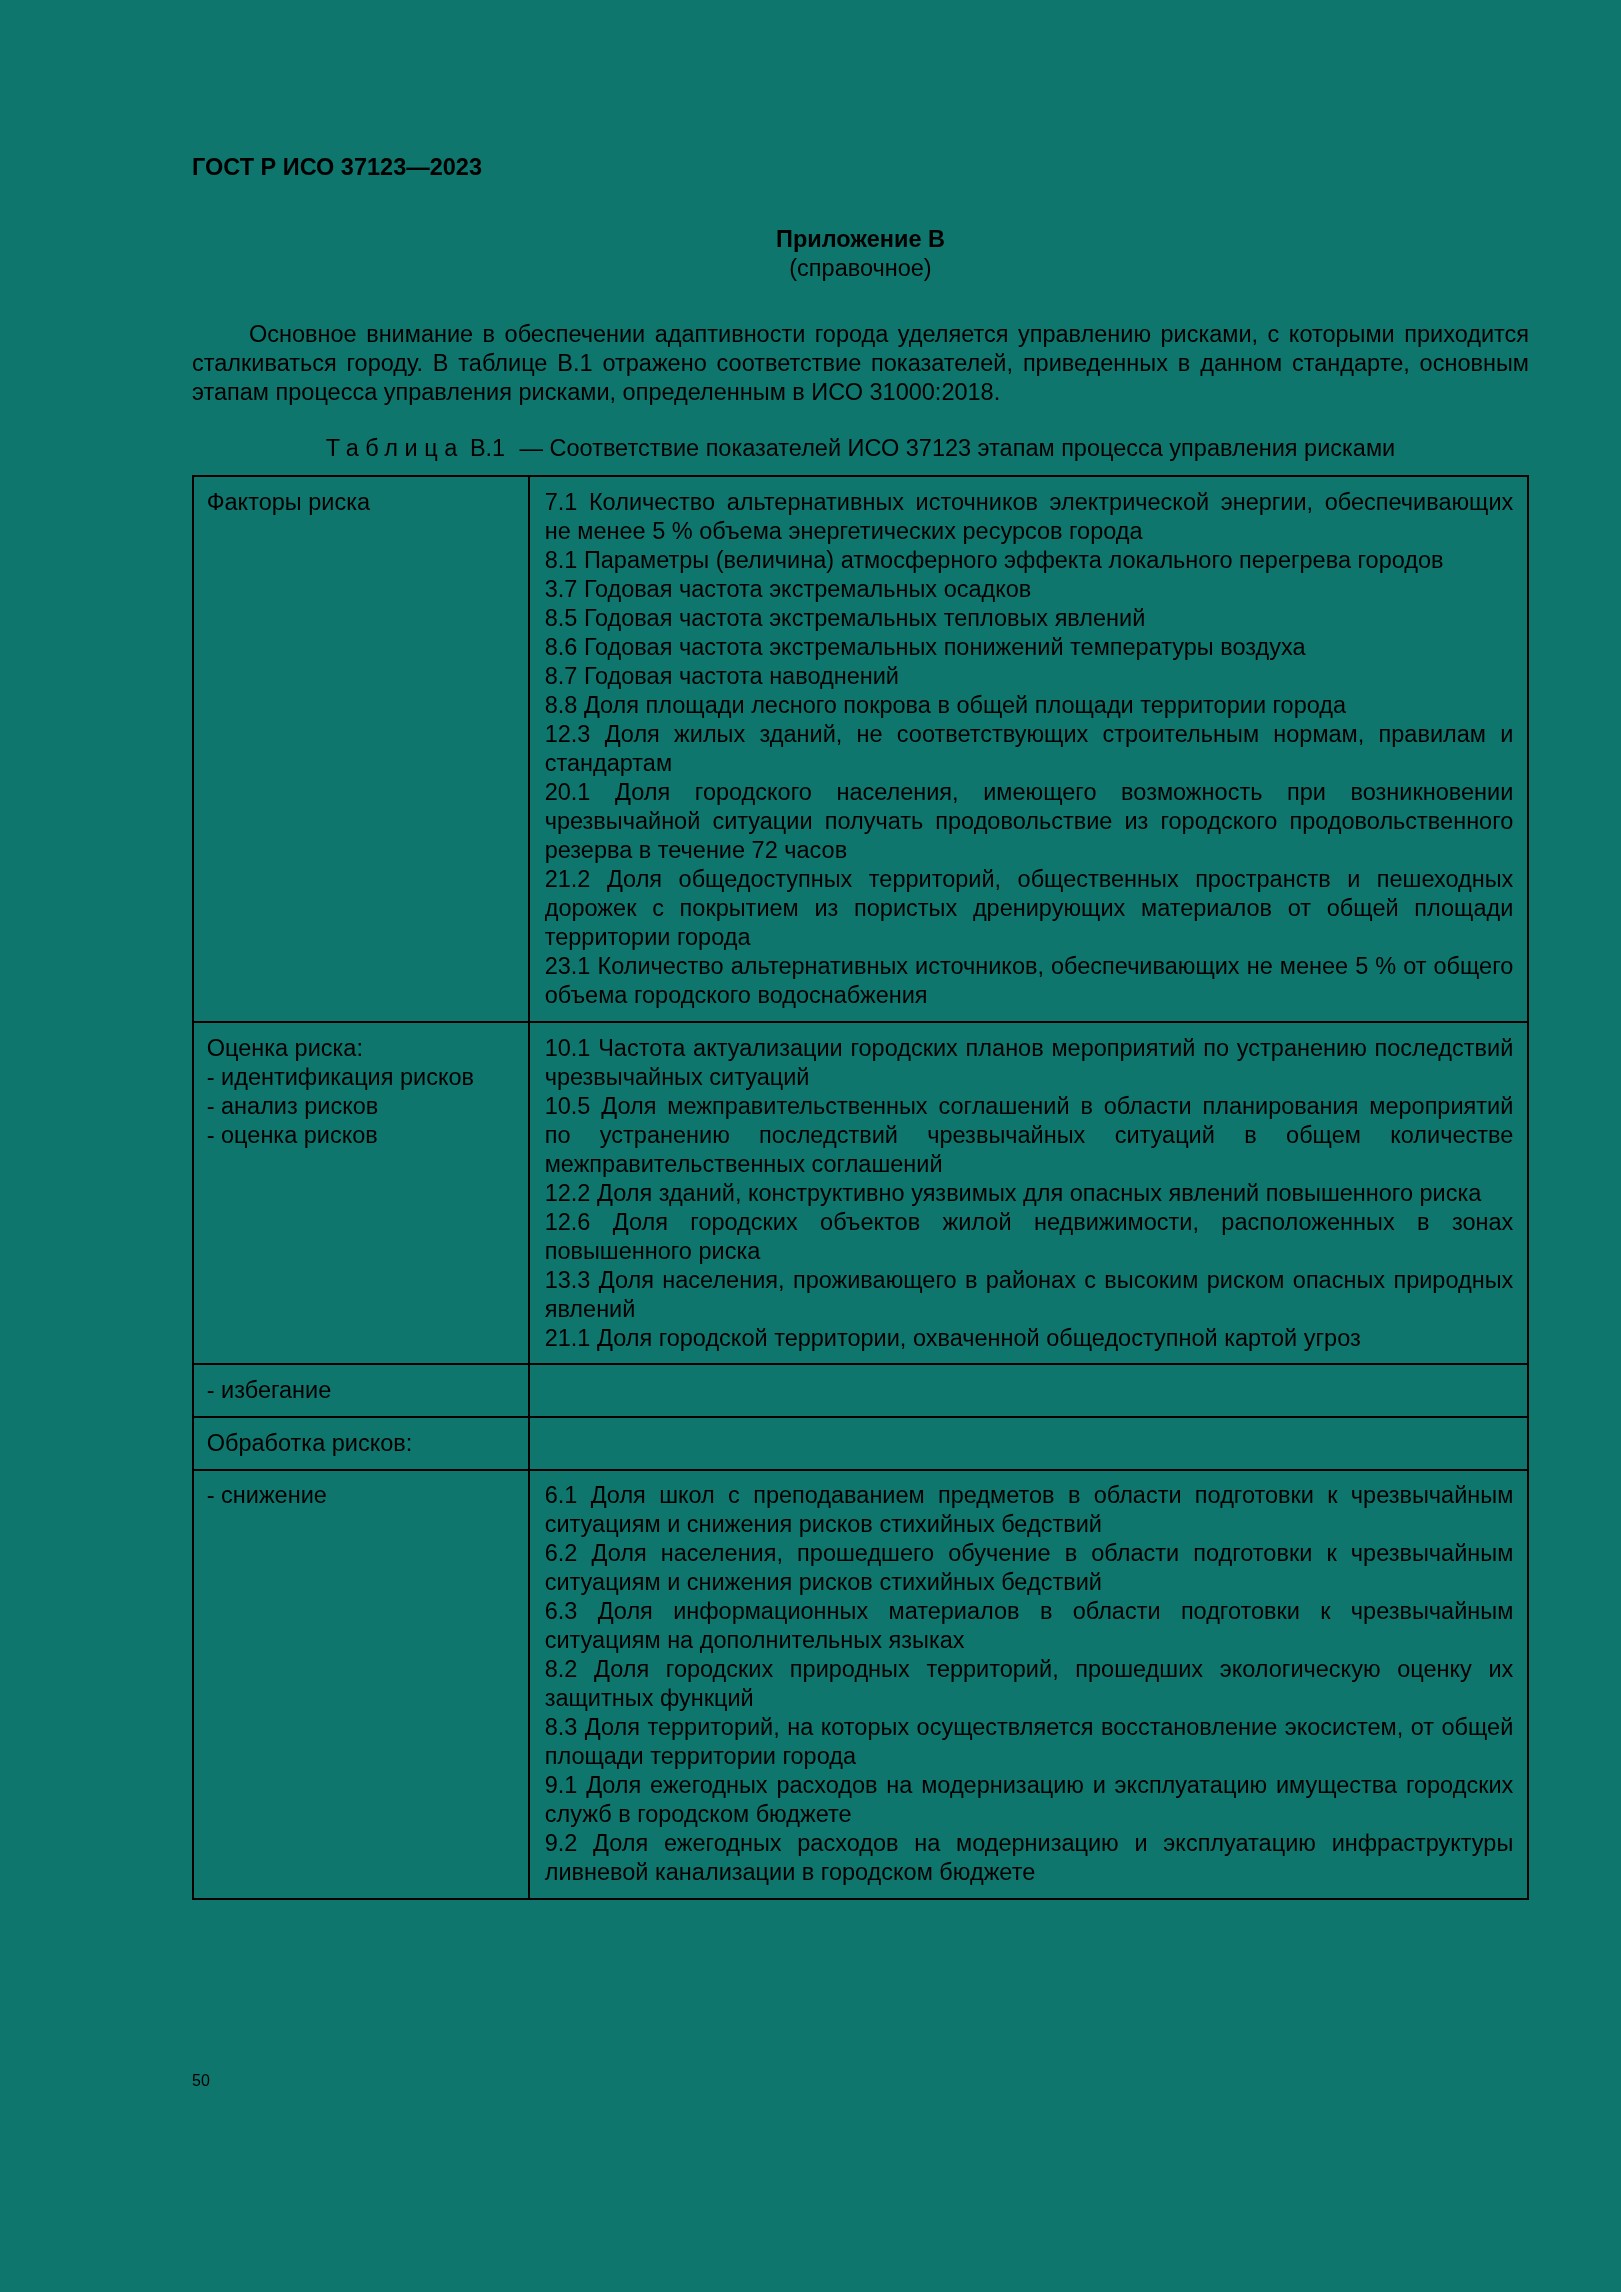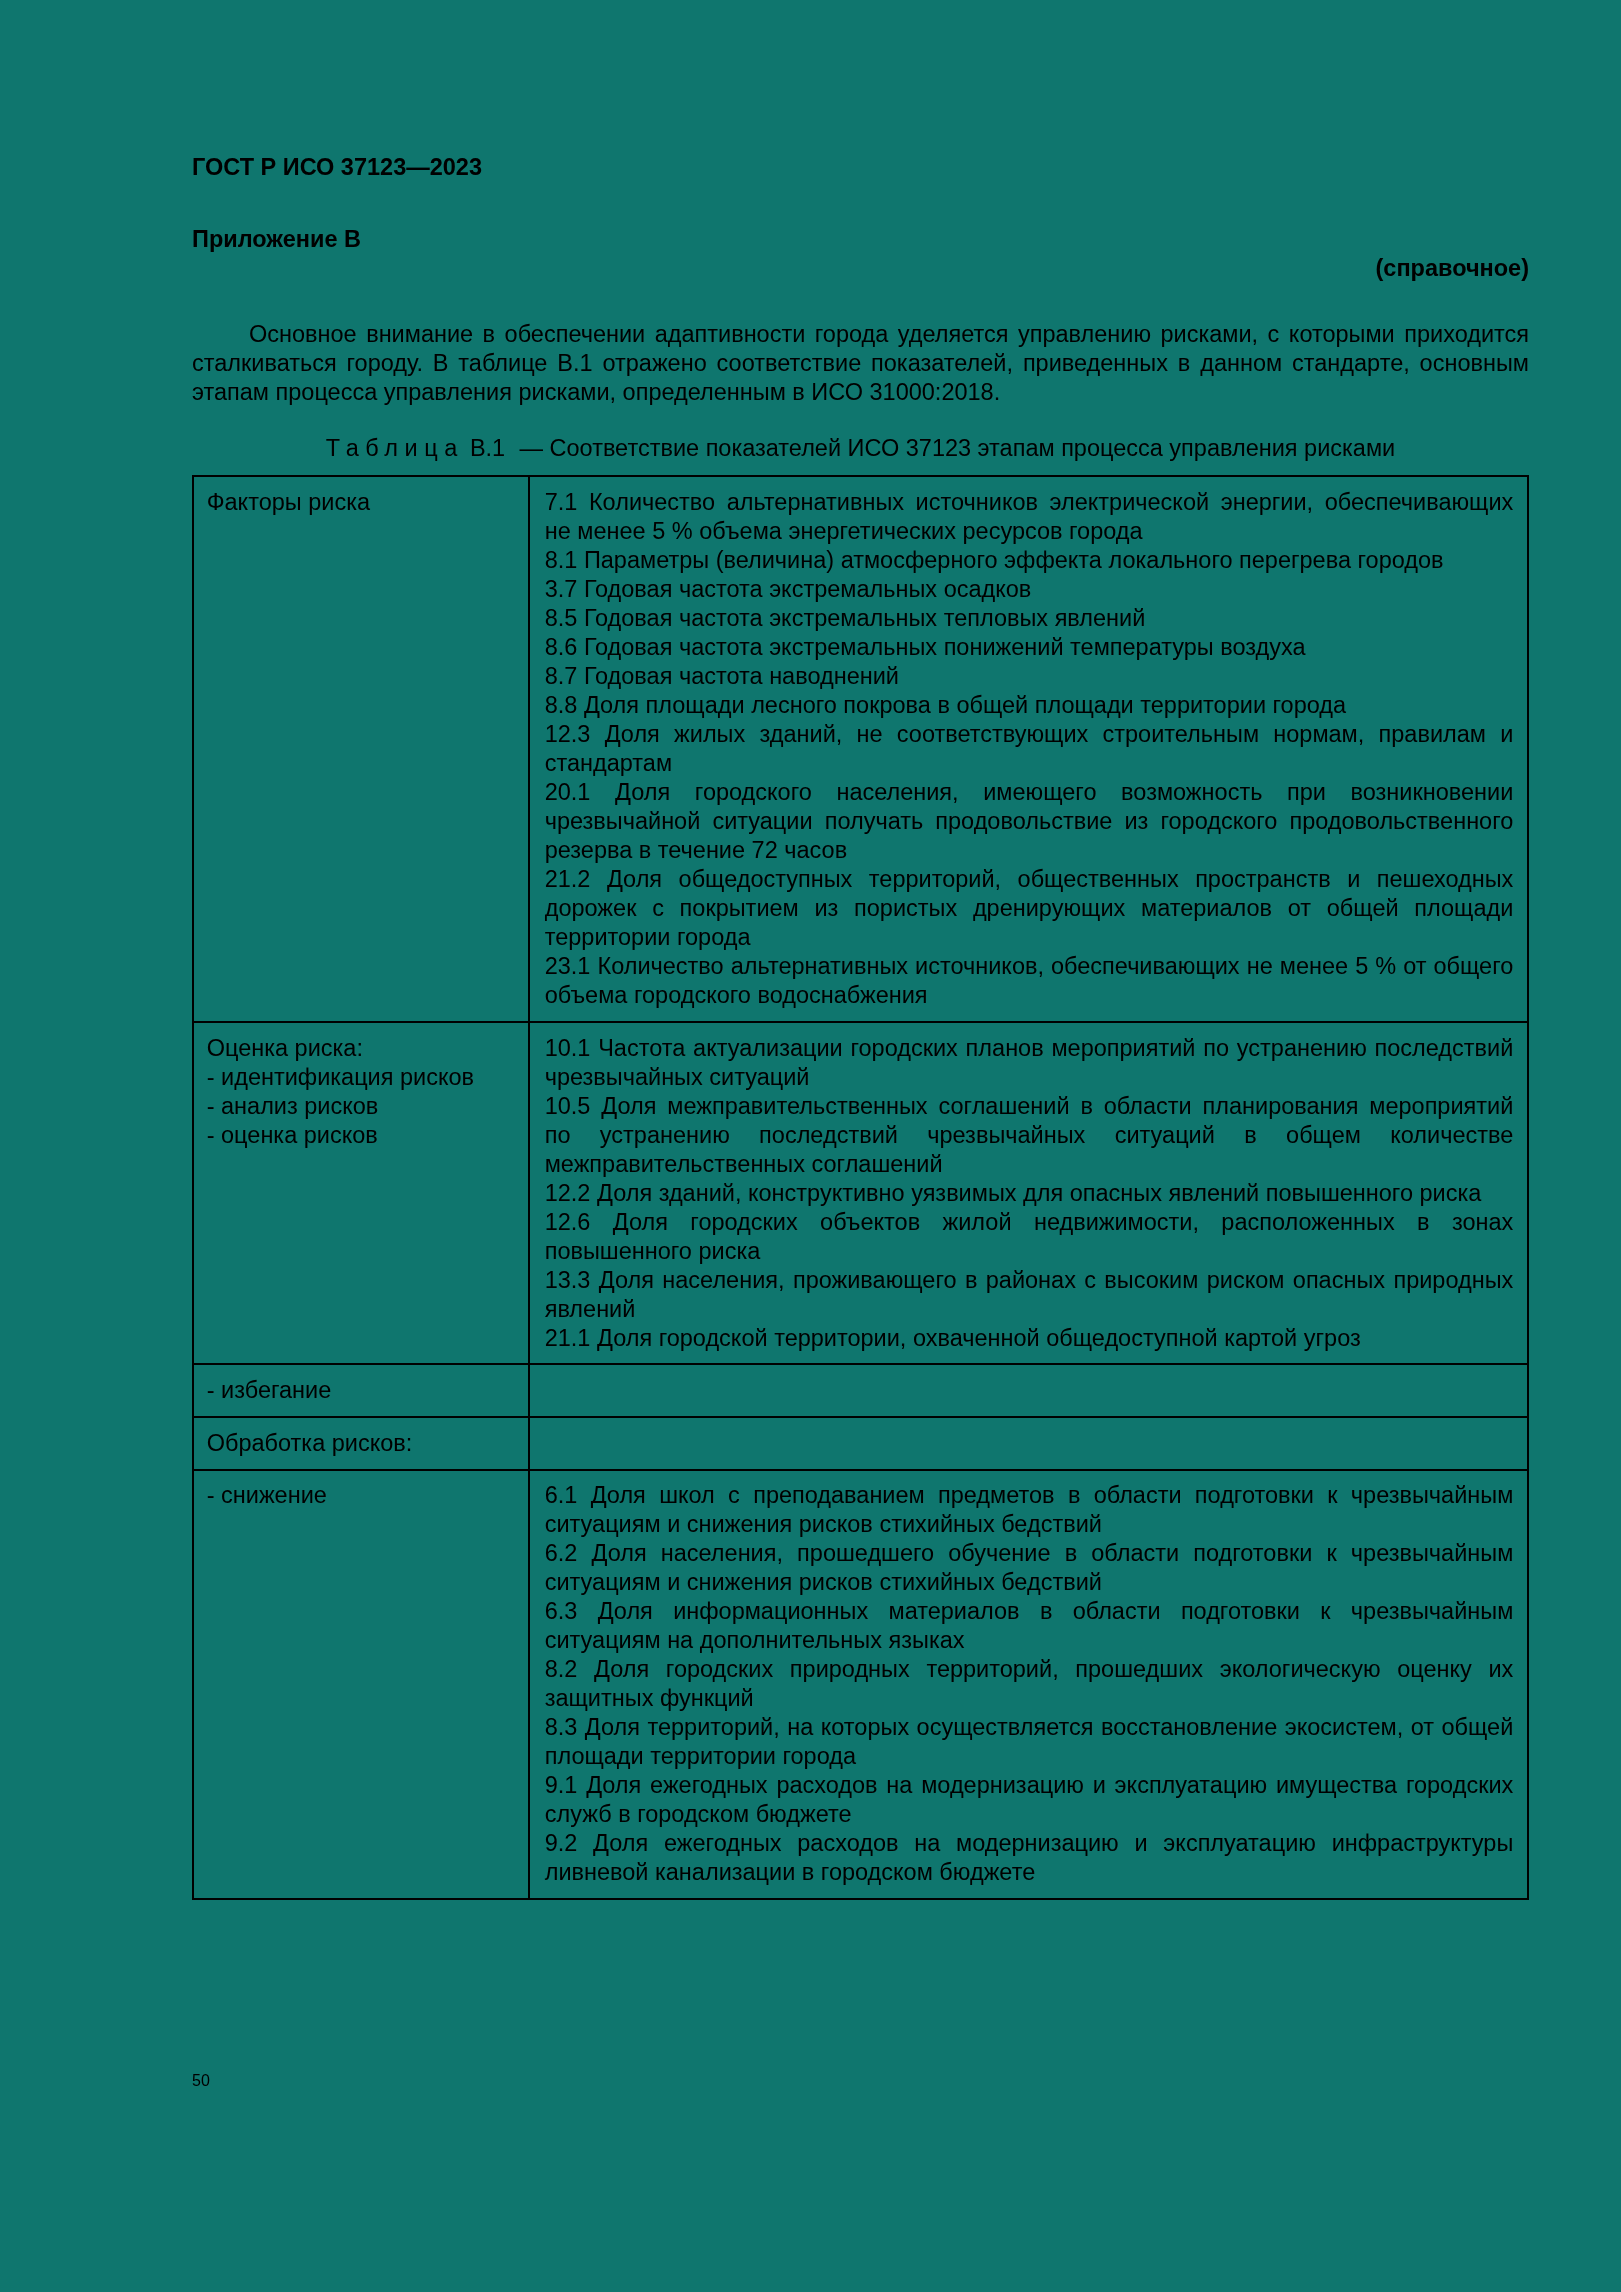--- a/index.html
+++ b/index.html
@@ -21,25 +21,26 @@
     top: 153px;
     width: 1337px;
   }
   .running-header {
     font-weight: bold;
     font-size: 23.5px;
     text-align: left;
   }
   .annex-label {
     margin-top: 43px;
+    text-align: center;
     font-weight: bold;
   }
   .annex-type {
-    text-align: right;
-    font-weight: bold;
+    text-align: center;
+    font-weight: normal;
   }
   .annex-title {
     margin-top: 39px;
     text-align: center;
     font-weight: bold;
     font-size: 23.5px;
   }
   .intro {
     margin-top: 37px;
     text-align: justify;

